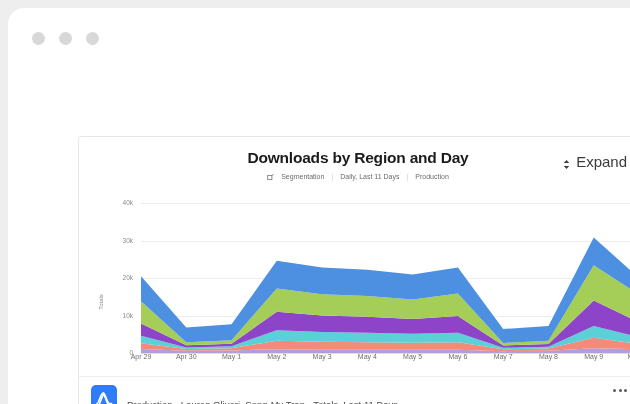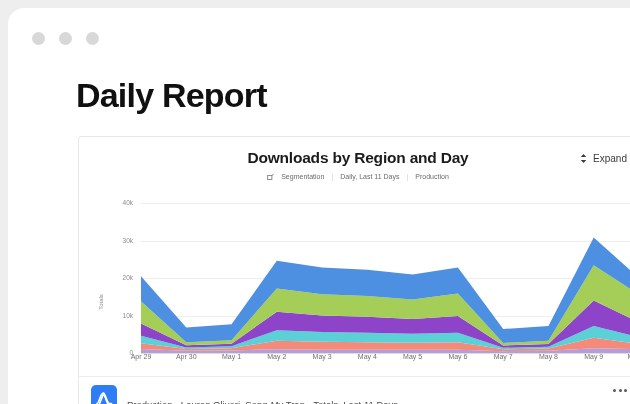--- a/index.html
+++ b/index.html
@@ -101,21 +101,21 @@
   .chart-sub .divider {
     color: #cfcfcf;
   }
   .expand-btn {
     position: absolute;
     right: 10px;
     top: 16px;
     display: flex;
     align-items: center;
     gap: 5px;
-    font-size: 10px;
+    font-size: 15px;
     color: #3b3b3b;
     cursor: pointer;
   }
   .expand-btn .chev {
     display: inline-block;
     width: 9px;
     height: 11px;
   }
   
   .plot-wrap {
@@ -216,21 +216,20 @@
 <div id="root">
 
   <div class="window">
 
     <div class="dots">
       <span class="dot"></span>
       <span class="dot"></span>
       <span class="dot"></span>
     </div>
 
-    <div class="page-title">Daily Report</div>
 
     <div class="card">
 
       <div class="card-head">
 
         <div class="chart-title">Downloads by Region and Day</div>
 
         <div class="chart-sub">
           <span class="seg-ico">
             <svg viewBox="0 0 10 10" width="7" height="7">

